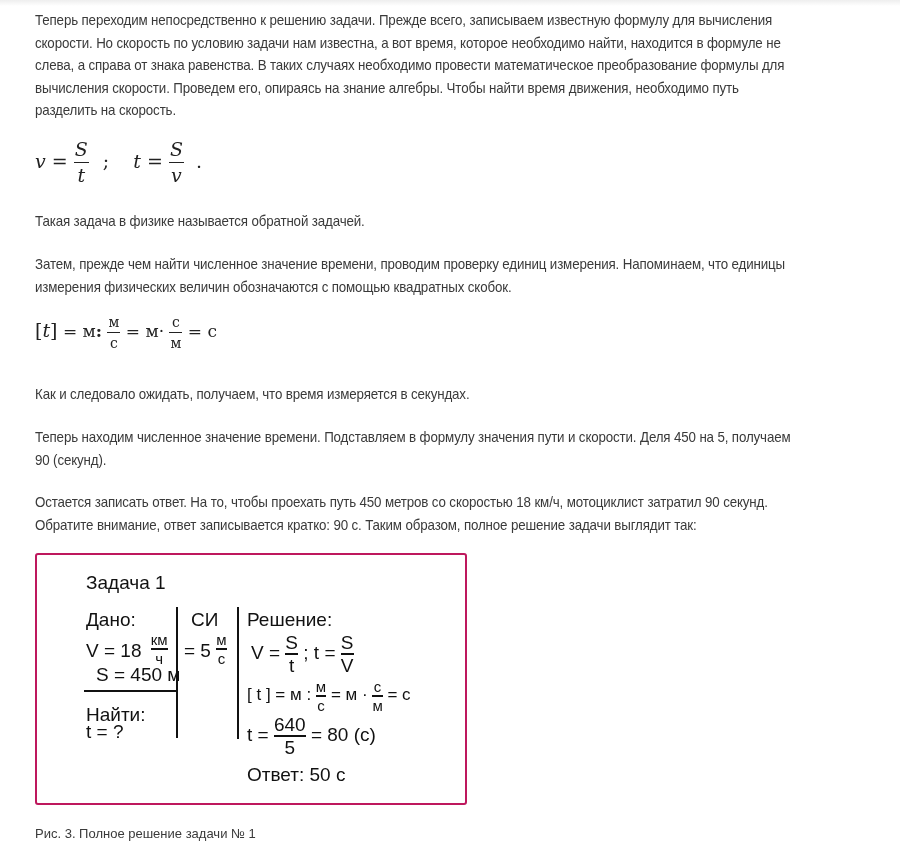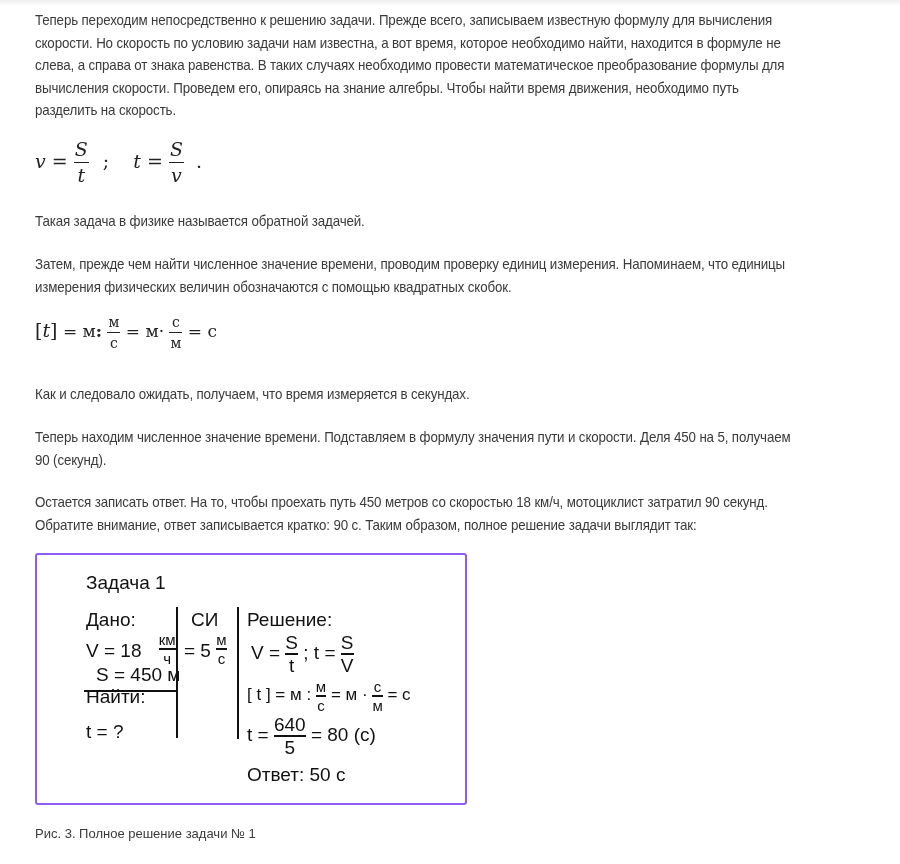--- a/index.html
+++ b/index.html
@@ -22,21 +22,21 @@
   .abs { position: absolute; }
   
   .math { font-family: "DejaVu Serif", "Liberation Serif", serif; color: #222; }
   .frac { display: inline-flex; flex-direction: column; align-items: center; vertical-align: middle; }
   .frac .num, .frac .den { line-height: 1; padding: 0 1px; }
   .frac .bar { height: 1px; background: #222; width: 100%; margin: 3px 0; }
   .it { font-style: italic; }
   
   .figbox {
     position: absolute; left: 35px; top: 553px; width: 428px; height: 248px;
-    border: 2px solid #8b5cf6; border-radius: 3px;
+    border: 2px solid #be185d; border-radius: 3px;
     background: #fff;
     font-family: "Liberation Sans", "DejaVu Sans", sans-serif; color: #111;
   }
   .fig-text { position: absolute; font-size: 19px; line-height: 1; white-space: nowrap; }
   .fig-frac { display: inline-flex; flex-direction: column; align-items: center; vertical-align: middle; font-size: 15px; }
   .fig-frac .bar { height: 1.5px; background: #111; width: 100%; margin: 1px 0; }
   .fig-frac.big { font-size: 19px; }
   .vline { position: absolute; width: 2px; background: #111; }
   .hline { position: absolute; height: 2px; background: #111; }
   .caption { position: absolute; left: 35px; top: 826px; font-size: 13px; color: #3a3a3a; }
@@ -115,29 +115,29 @@
   <p class="para">Остается записать ответ. На то, чтобы проехать путь 450 метров со скоростью 18 км/ч, мотоциклист затратил 90 секунд.</p>
   <p class="para">Обратите внимание, ответ записывается кратко: 90 с. Таким образом, полное решение задачи выглядит так:</p>
 </div>
 
 <div class="figbox">
   <div class="fig-text" style="left:49px; top:18px;">Задача 1</div>
 
   <div class="fig-text" style="left:49px; top:55px;">Дано:</div>
   <div class="fig-text" style="left:49px; top:80px;">
     <span>V = 18</span>
-    <span class="fig-frac" style="margin-left:12px; position:relative; top:-3px;">
+    <span class="fig-frac" style="margin-left:4px; position:relative; top:-3px;">
       <span>км</span>
       <span class="bar"></span>
       <span>ч</span>
     </span>
   </div>
   <div class="fig-text" style="left:59px; top:110px;">S = 450 м</div>
   <div class="hline" style="left:47px; top:135px; width:92px;"></div>
-  <div class="fig-text" style="left:49px; top:132px;">Найти:</div>
+  <div class="fig-text" style="left:49px; top:150px;">Найти:</div>
   <div class="fig-text" style="left:49px; top:167px;">t = ?</div>
 
   <div class="vline" style="left:139px; top:52px; height:131px;"></div>
 
   <div class="fig-text" style="left:154px; top:55px;text-align:right;">СИ</div>
   <div class="fig-text" style="left:147px; top:80px;">
     <span>= 5</span>
     <span class="fig-frac" style="position:relative; top:-3px;">
       <span>м</span>
       <span class="bar"></span>

